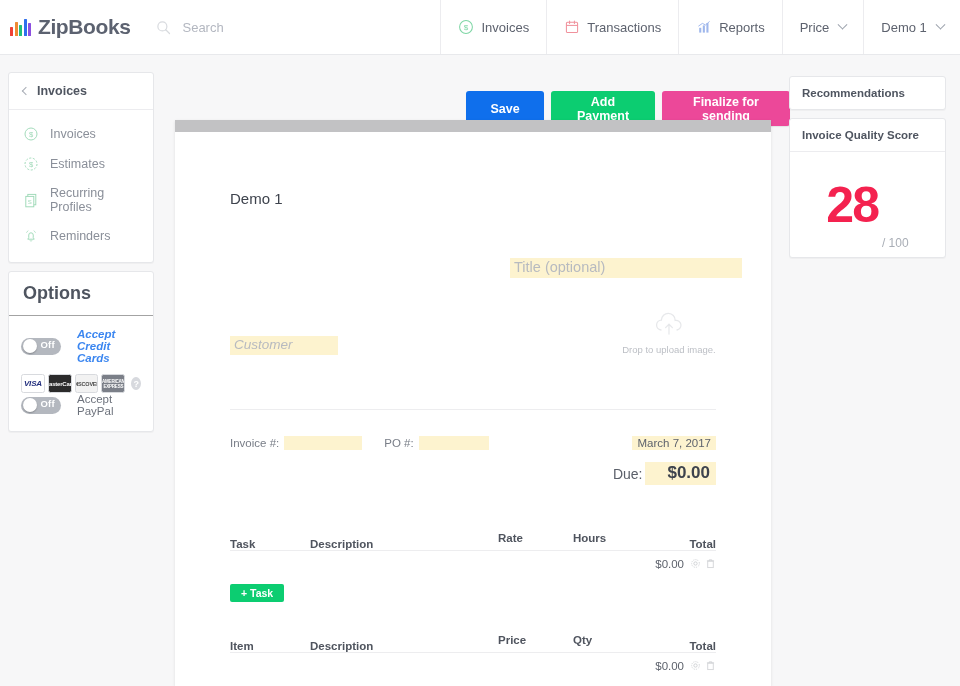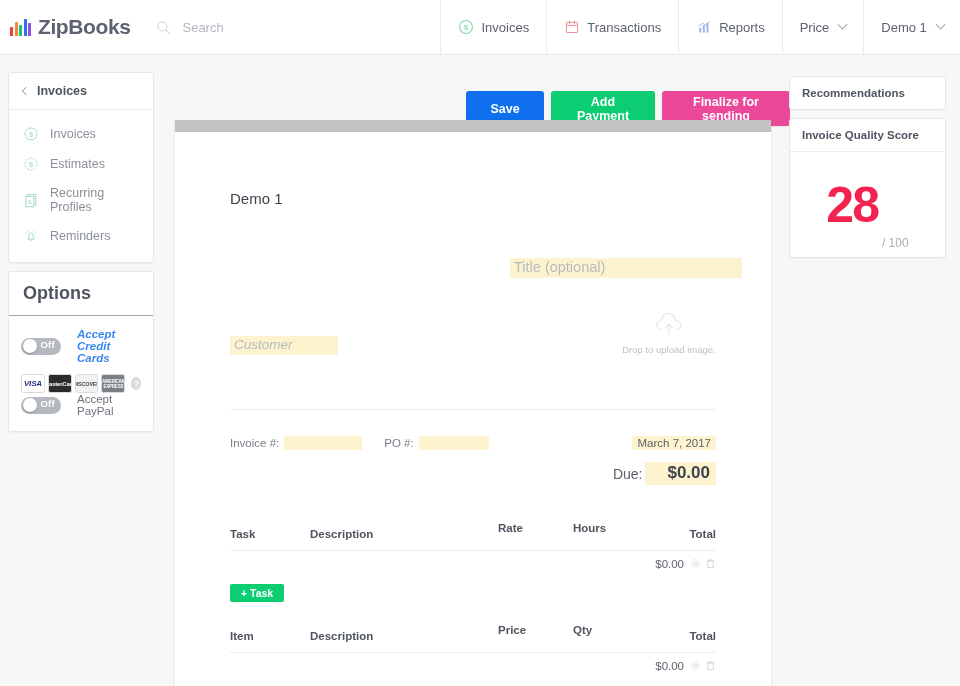--- a/index.html
+++ b/index.html
@@ -188,21 +188,21 @@
   .due-lab { font-size: 14px; color: #5b606a; }
   .due-val {
     background: #fdf3cf; font-size: 17px; font-weight: bold; color: #3e434d;
     padding: 1px 6px 2px 22px;
   }
 
   
   .tbl { position: absolute; left: 55px; width: 486px; }
   .tbl-task { top: 338px; }
   .tbl-item { top: 440px; }
-  .thead { display: flex; height: 22px; font-size: 11.5px; font-weight: bold; color: #4f545e; }
+  .thead { display: flex; align-items: flex-end; height: 22px; font-size: 11.5px; font-weight: bold; color: #4f545e; }
   .trow  { display: flex; align-items: center; height: 26px; border-top: 1px solid #ededef; }
   .c-a { width: 80px; }
   .c-b { width: 188px; }
   .c-c { width: 75px; }
   .c-d { width: 85px; }
   .c-e { width: 58px; text-align: right; }
   .thead .c-c, .thead .c-d { position: relative; top: -6px; }
   .trow .fld-a { width: 64px; height: 14px; background: #fdf3cf; }
   .trow .fld-b { width: 160px; height: 14px; background: #fdf3cf; }
   .trow .fld-c { width: 64px; height: 14px; background: #fdf3cf; }

